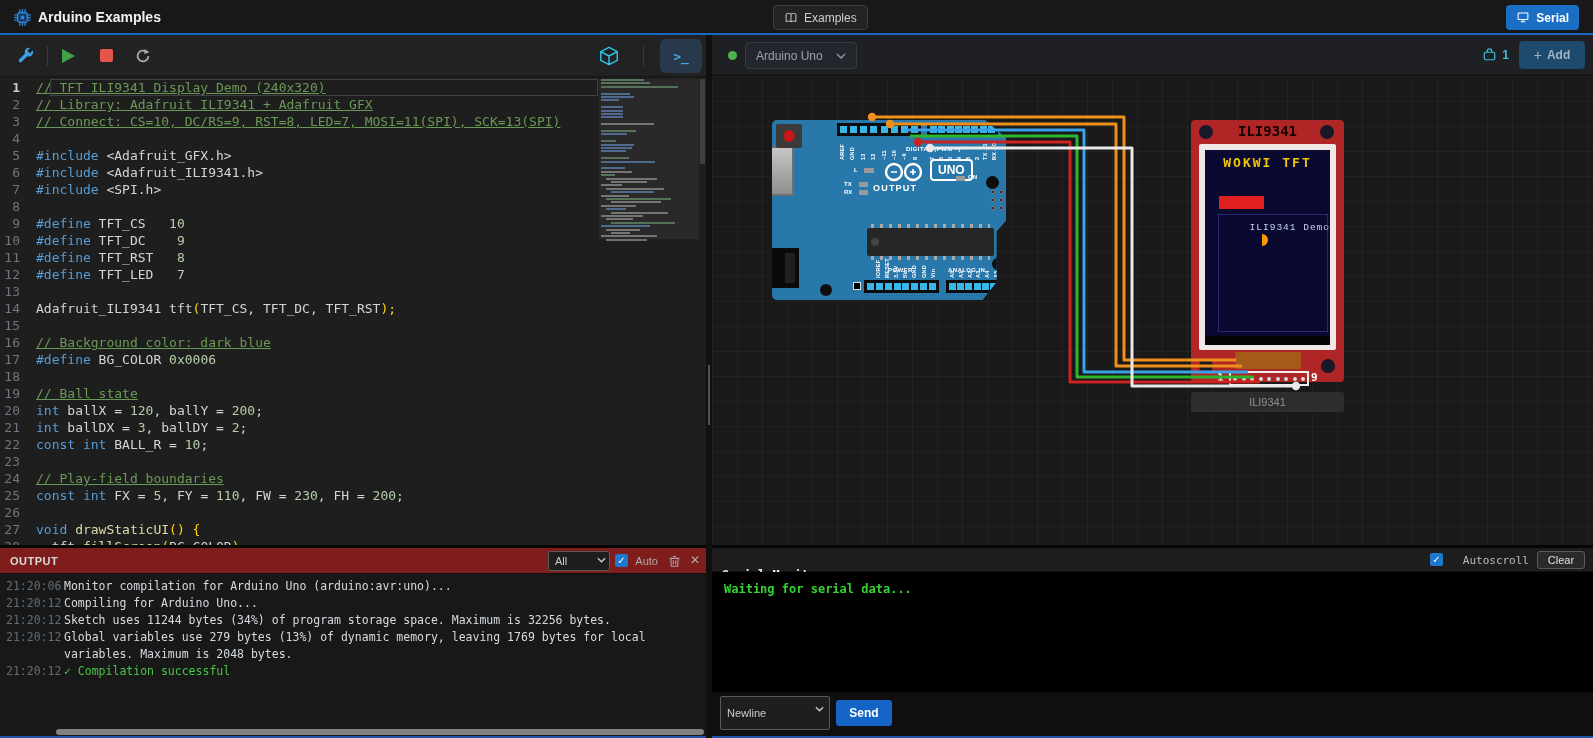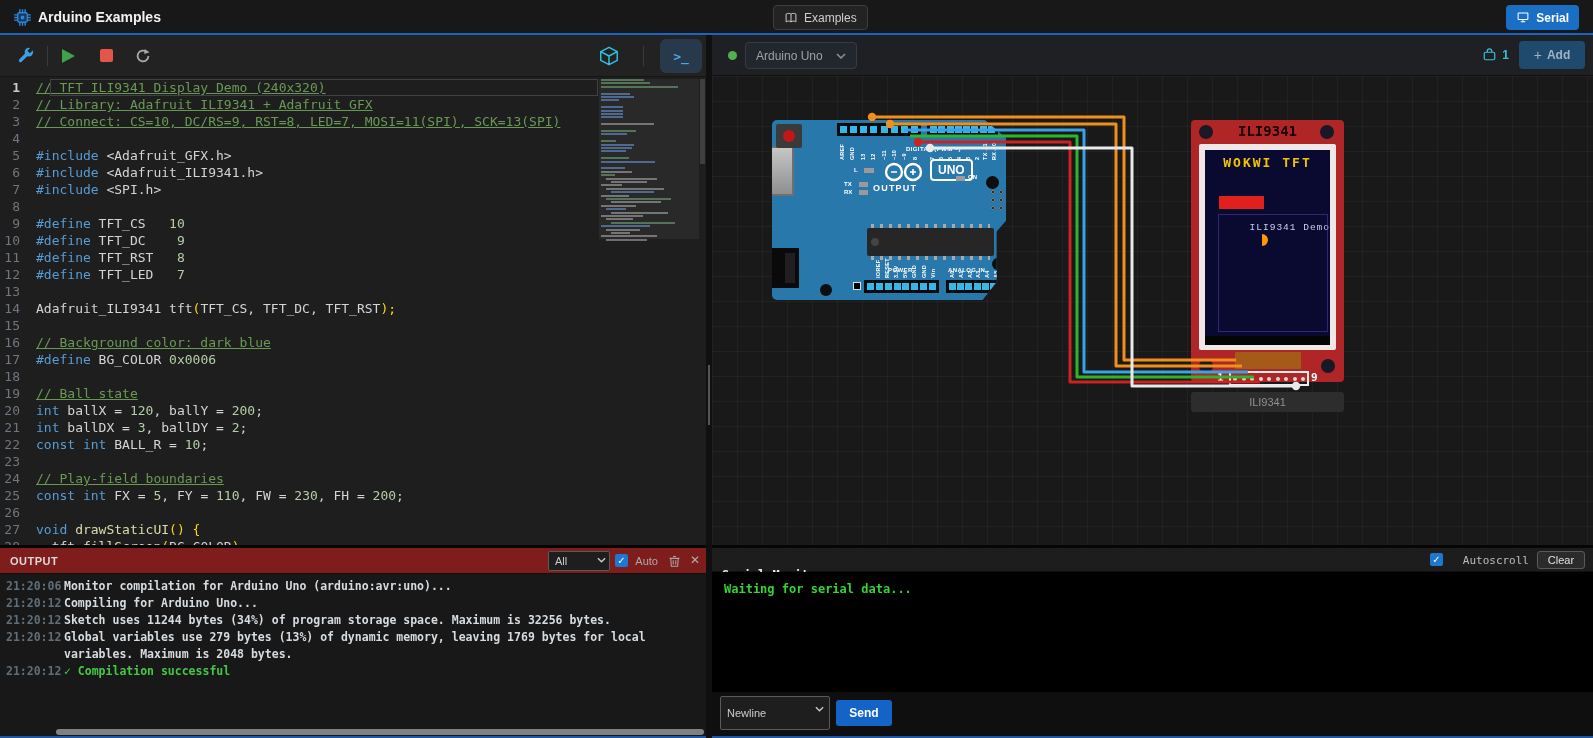--- a/index.html
+++ b/index.html
@@ -165,21 +165,21 @@
   .sel-chev { position:absolute; pointer-events:none; }
   #filter-chev { right:100px; top:9px; }
   .cb { display:inline-block; width:13px; height:13px; background:#1e78d0; border-radius:2px;
     color:#fff; font-size:10px; line-height:13px; text-align:center; cursor:pointer; }
   #auto-cb { position:absolute; right:78px; top:6px; }
   #auto-label { position:absolute; right:48px; top:7px; font-size:11px; color:#aaa; }
   #trash-icon { position:absolute; right:24px; top:5px; cursor:pointer; }
   #output-close { position:absolute; right:6px; top:5px; font-size:12px; color:#b0b0b0; cursor:pointer; }
   #log-rows { position:absolute; left:0; top:30px; right:4px; bottom:14px; overflow:hidden;
     font-family:"DejaVu Sans Mono",monospace; font-size:11.5px; line-height:17px; }
-  .log-row { display:flex; padding-left:6px;font-weight:bold; }
+  .log-row { display:flex; padding-left:6px; }
   .log-row .t { flex:none; width:58px; color:#5f6e78; }
   .log-row .m { flex:1; color:#d6dbe0; white-space:pre-wrap; }
   .log-row .m.success { color:#46c746; }
   #out-hscroll { position:absolute; left:56px; right:2px; bottom:3px; height:6px; background:#818181; border-radius:3px; }
 
   
   #serial-panel { position:absolute; left:712px; top:548px; width:881px; height:190px; background:#0f0f0f; }
   #serial-header { position:absolute; left:0; top:0; width:100%; height:24px; background:#1d1d1d;
     border-bottom:1px solid #101010; }
   #serial-title { position:absolute; left:10px; top:20px; font-family:"DejaVu Sans Mono",monospace;

